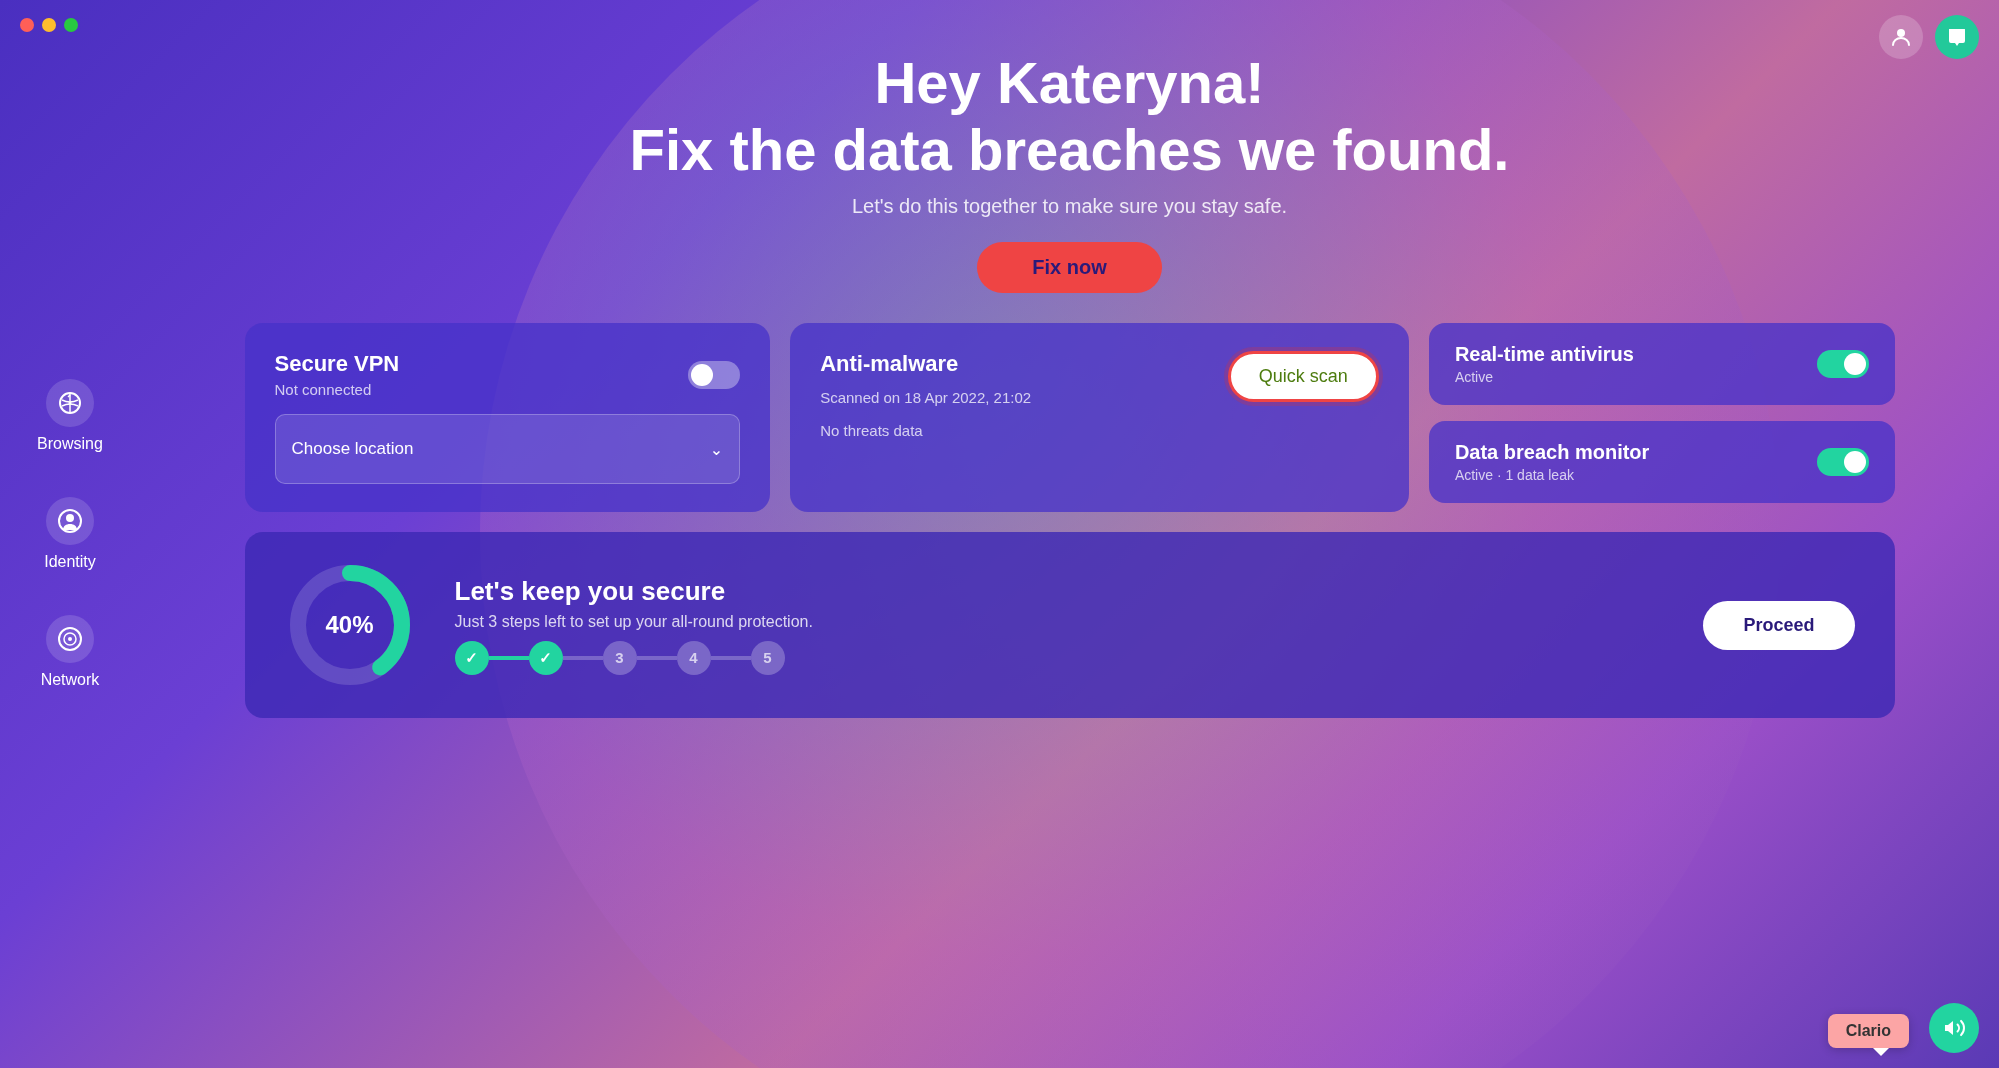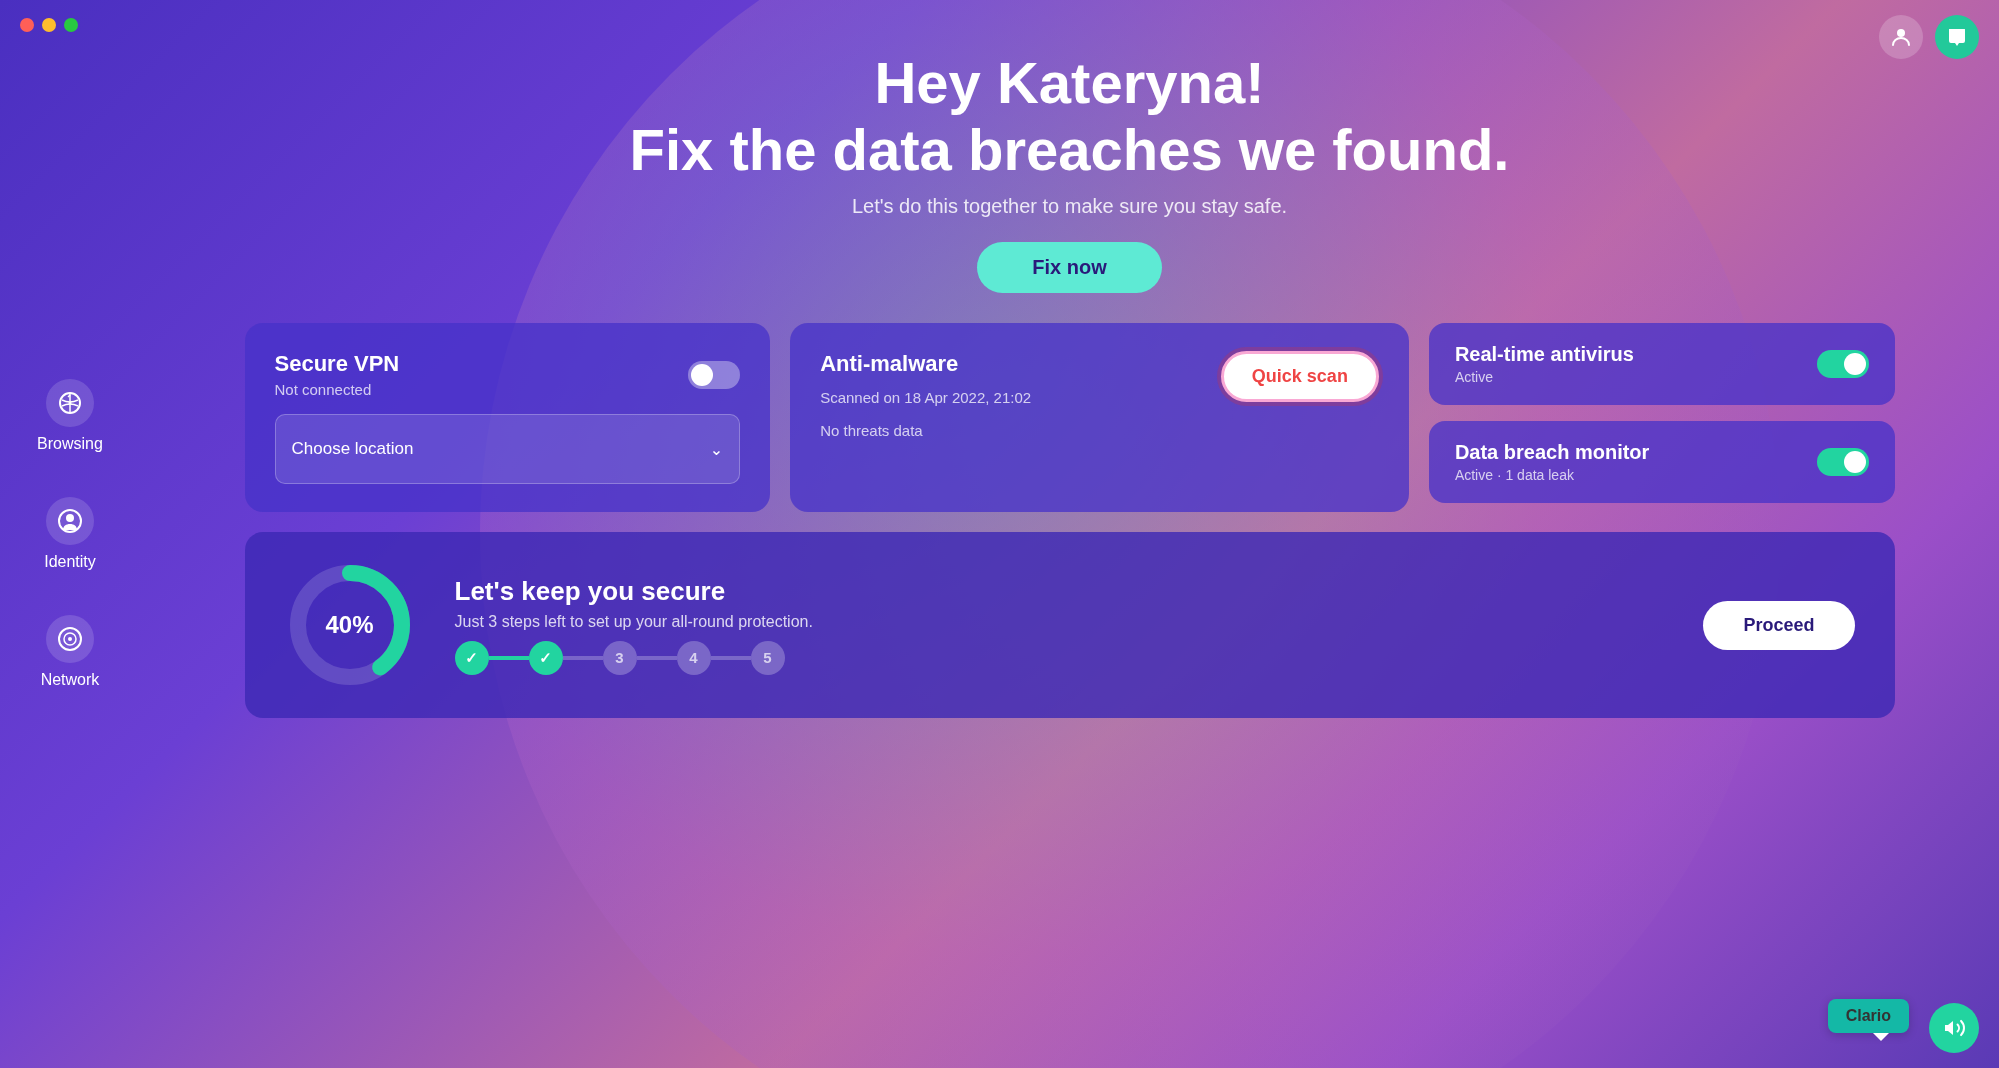--- a/index.html
+++ b/index.html
@@ -130,21 +130,21 @@
       line-height: 1.15;
       margin-bottom: 12px;
     }
     .hero-subtitle {
       color: rgba(255,255,255,0.85);
       font-size: 20px;
       font-weight: 400;
       margin-bottom: 24px;
     }
     .fix-now-btn {
-      background: #5eead4;
+      background: #ef4444;
       color: #2a1a7a;
       border: none;
       border-radius: 50px;
       padding: 14px 55px;
       font-size: 20px;
       font-weight: 700;
       cursor: pointer;
     }
 
     
@@ -224,26 +224,26 @@
     .chevron { font-size: 16px; }
     .antimalware-inner {
       display: flex;
       align-items: flex-start;
       justify-content: space-between;
       gap: 24px;
     }
     .antimalware-info { flex: 1; }
     .quick-scan-btn {
       background: white;
-      color: #ef4444;
-      border: 3px solid #f9a8d4;
+      color: #4d7c0f;
+      border: 3px solid #ef4444;
       border-radius: 50px;
       padding: 12px 28px;
       font-size: 18px;
-      font-weight: 700;
+      font-weight: 400;
       cursor: pointer;
       white-space: nowrap;
       box-shadow: 0 0 0 4px rgba(224,48,48,0.25);
     }
 
     
     .right-col {
       display: flex;
       flex-direction: column;
       gap: 16px;
@@ -347,23 +347,23 @@
       padding: 14px 40px;
       font-size: 18px;
       font-weight: 700;
       cursor: pointer;
       white-space: nowrap;
     }
 
     
     .clario-tooltip {
       position: absolute;
-      bottom: 35px;
+      bottom: 20px;
       right: 90px;
-      background: #14b8a6;
+      background: #fca5a5;
       border-radius: 8px;
       padding: 8px 18px;
       font-size: 16px;
       font-weight: 600;
       color: #333;
       box-shadow: 0 2px 10px rgba(0,0,0,0.2);
     }
     .clario-tooltip::after {
       content: '';
       position: absolute;

